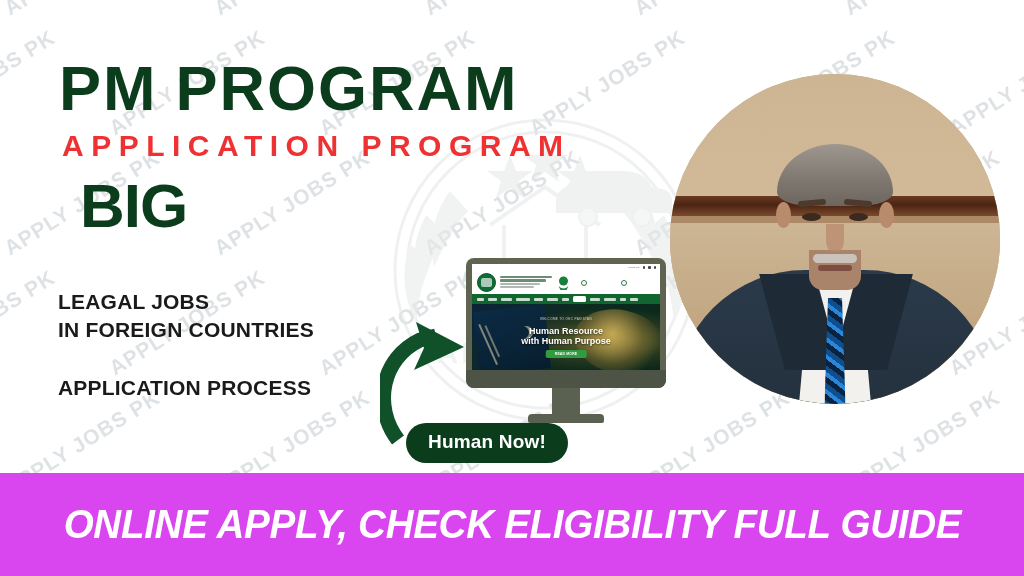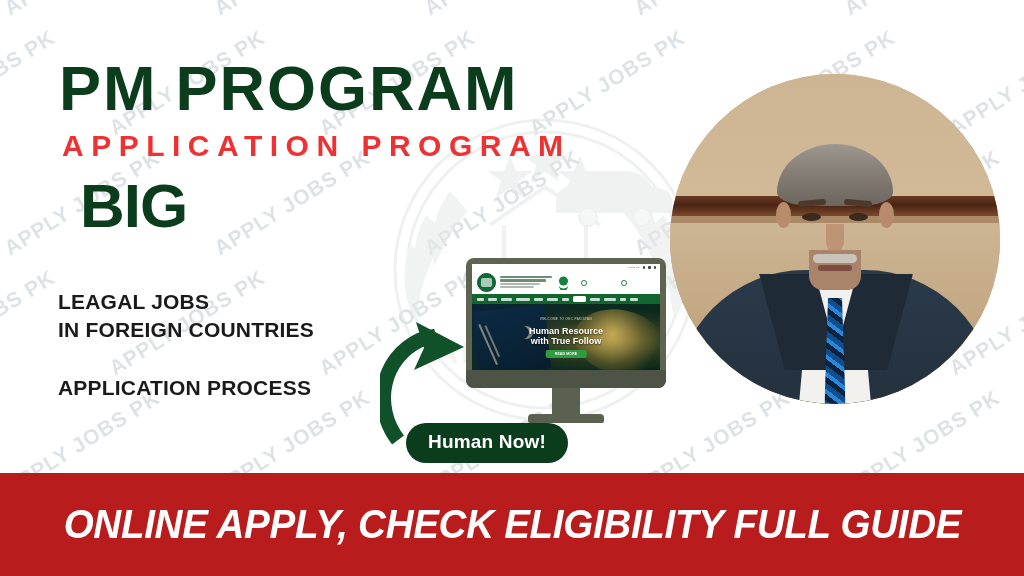--- a/index.html
+++ b/index.html
@@ -543,21 +543,21 @@
     border-radius: 4px;
   }
 
   
   .banner {
     position: absolute;
     left: 0;
     top: 473px;
     width: 1024px;
     height: 103px;
-    background: #b91c1c;
+    background: #d946ef;
     z-index: 9;
     display: flex;
     align-items: center;
     justify-content: center;
   }
   .banner-txt {
     color: #ffffff;
     font-weight: 800;
     font-style: italic;
     font-size: 41px;
@@ -720,21 +720,21 @@
         <div class="site-hero">
           <div class="hero-passport">
             <span class="pp-t"></span>
               <span class="pp-t2"></span>
           </div>
           <div class="hero-moon"></div>
           <div class="hero-gold"></div>
           <div class="hero-eyebrow">WELCOME TO OEC PAKISTAN</div>
           <div class="hero-txt">
             <div>Human Resource</div>
-            <div>with True Follow</div>
+            <div>with Human Purpose</div>
           </div>
           <button class="hero-cta">READ MORE</button>
         </div>
       </div>
       <div class="mon-chin"></div>
     </div>
     <div class="mon-neck"></div>
     <div class="mon-base"></div>
   </div>
 

